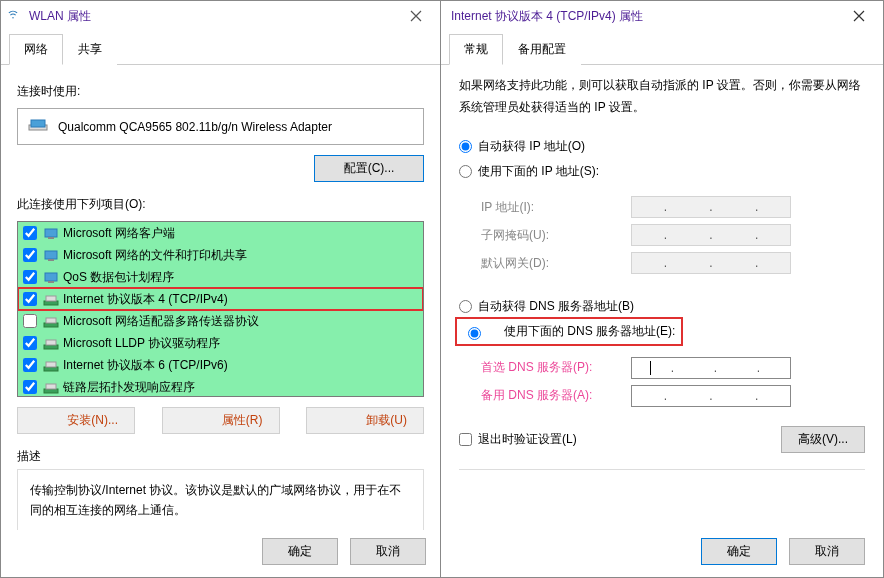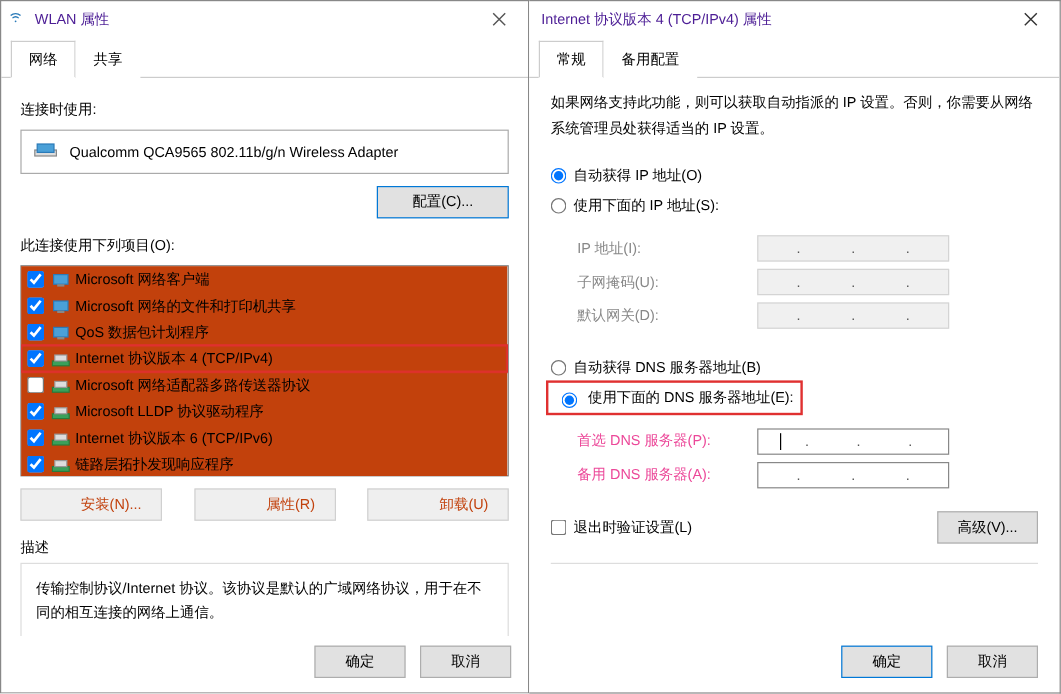--- a/index.html
+++ b/index.html
@@ -13,41 +13,41 @@
 .titlebar svg { width: 12px; height: 12px; }
 .tabstrip { display: flex; border-bottom: 1px solid #ccc; padding: 0 8px; margin-top: 2px; }
 .tab { padding: 6px 14px 6px 14px; border: 1px solid transparent; position: relative; bottom: -1px; background: #fff; }
 .tab.active { border: 1px solid #ccc; border-bottom: 1px solid #fff; }
 .body { padding: 12px 16px 10px 16px; flex: 1; overflow: hidden; }
 .label { margin: 6px 0 8px 0; }
 .adapter-box { border: 1px solid #aaa; padding: 8px 10px; display: flex; align-items: center; gap: 10px; }
 .btn { background: #e1e1e1; border: 1px solid #adadad; padding: 4px 16px; min-width: 76px; text-align: center; }
 .btn.disabled { color: #c2410c; background: #efefef; border-color: #d0d0d0; text-align: right; }
 .btn-row-right { display: flex; justify-content: flex-end; margin: 10px 0 14px 0; }
-.items-box { border: 1px solid #7a7a7a; height: 176px; overflow-y: scroll; background: #c2410c; }
+.items-box { border: 1px solid #7a7a7a; height: 176px; overflow-y: scroll; background: #86efac; }
 .item-row { display: flex; align-items: center; height: 22px; padding: 0 3px; gap: 4px; }
 .item-row input[type=checkbox] { margin: 0 2px; width: 14px; height: 14px; }
 .item-row .mini-icon { width: 16px; height: 16px; display: inline-flex; align-items: center; justify-content: center; }
 .highlighted-row { outline: 2px solid #e03030; outline-offset: -1px; }
 .threebtn { display: flex; justify-content: space-between; margin: 10px 0 14px 0; }
 .threebtn .btn { min-width: 118px; }
 .group-title { margin-top: 4px; margin-bottom: 4px; }
 .desc-box { border: 1px solid #ddd; padding: 10px 12px; line-height: 1.7; min-height: 68px; }
 .dlg-footer { display: flex; justify-content: flex-end; gap: 12px; padding: 8px 14px 12px 14px; }
 .right-body { padding: 10px 18px 8px 18px; flex: 1; display: flex; flex-direction: column; }
 .help-text { line-height: 1.8; margin-bottom: 16px; }
 .radio-row { display: flex; align-items: center; gap: 6px; margin: 4px 0; }
 .radio-row input[type=radio] { margin: 0; }
 .fieldset { margin-left: 22px; margin-top: 6px; margin-bottom: 14px; }
 .fr { display: flex; align-items: center; margin: 6px 0; }
 .fr .fl { width: 150px; color: #888; }
 .ip-input { border: 1px solid #bcbcbc; width: 160px; height: 22px; display: flex; align-items: center; justify-content: space-around; background: #fcfcfc; }
 .ip-input.disabled { background: #f0f0f0; border-color: #d4d4d4; }
 .ip-input .dot { color: #555; }
-.dns-group { outline: 2px solid #e03030; outline-offset: 2px; padding: 2px 4px; display: inline-flex; align-items: center; gap: 6px; }
+.dns-group { outline: 2px solid #e03030; outline-offset: 2px; padding: 2px 4px; display: inline-flex; align-items: center; gap: 20px; }
 .exit-row { display: flex; align-items: center; gap: 6px; margin-top: 12px; }
 .exit-row input { margin: 0; }
 .adv-row { display: flex; justify-content: flex-end; margin-top: -22px; }
 .hr { border-top: 1px solid #ddd; margin: 16px 0 10px 0; }
 .right-footer { display: flex; justify-content: flex-end; gap: 12px; padding: 10px 18px 12px 18px; }
 .wicon { width: 16px; height: 16px; }
 .fr .fl.active { color: #ec4899; }
 </style>
 </head>
 <body>

